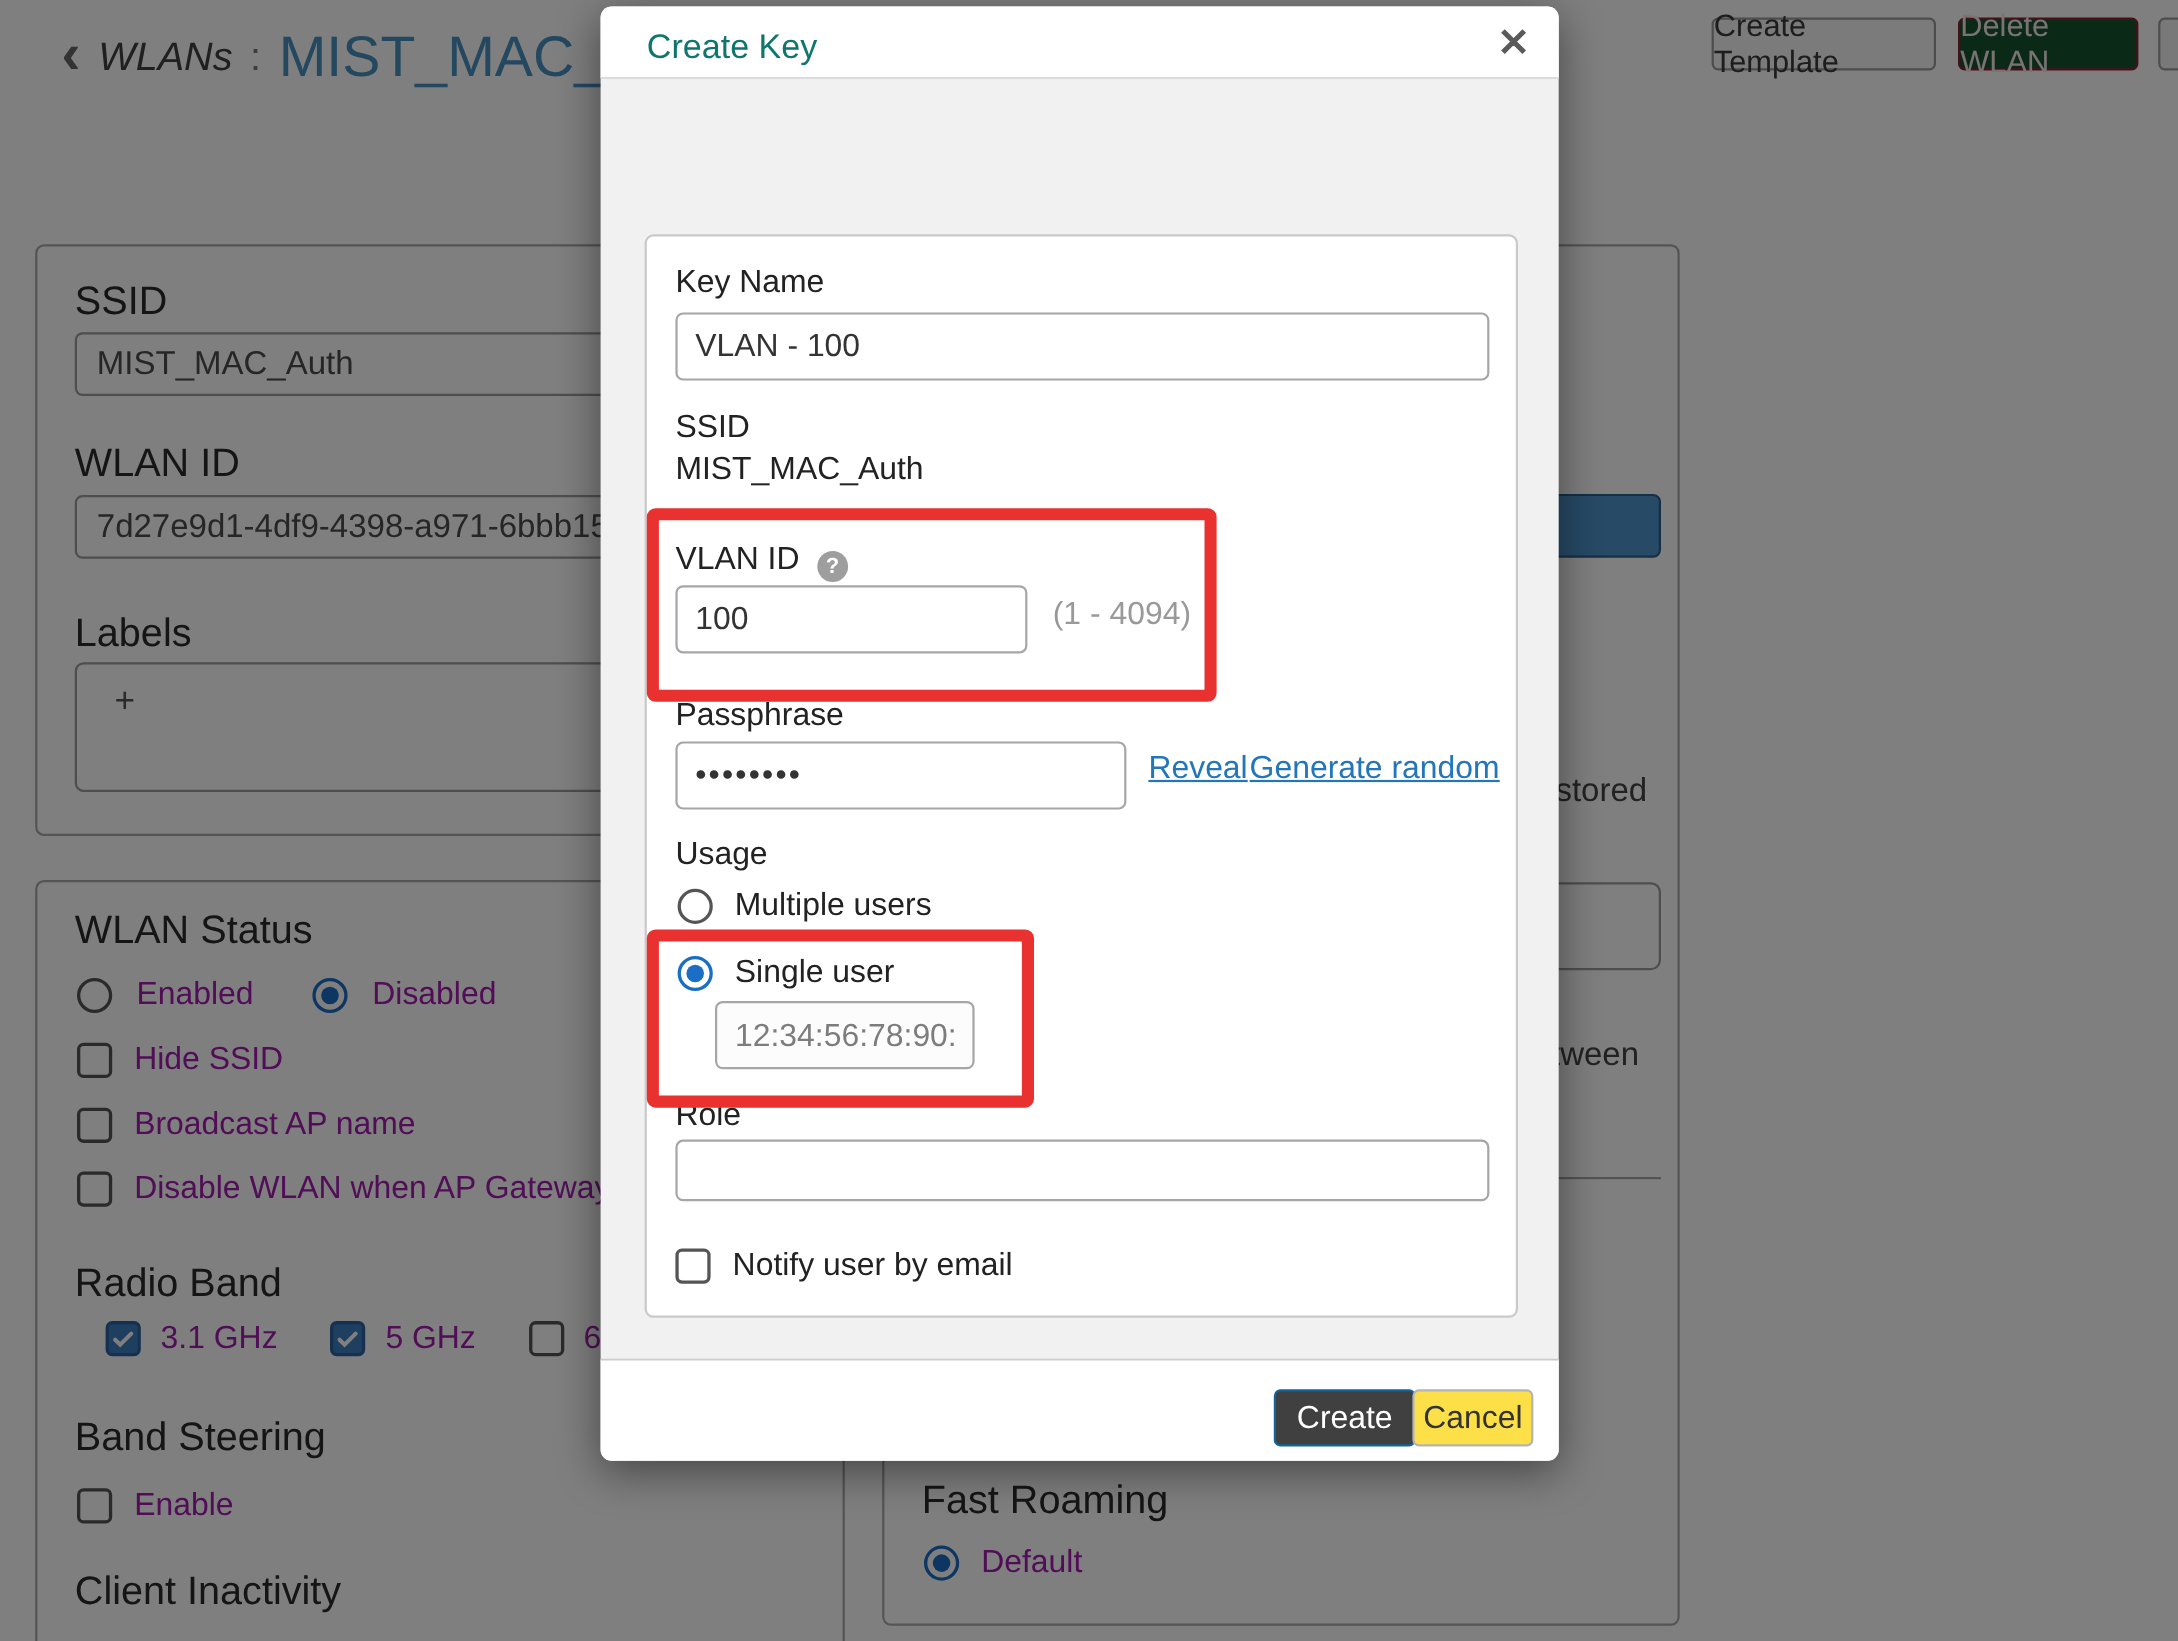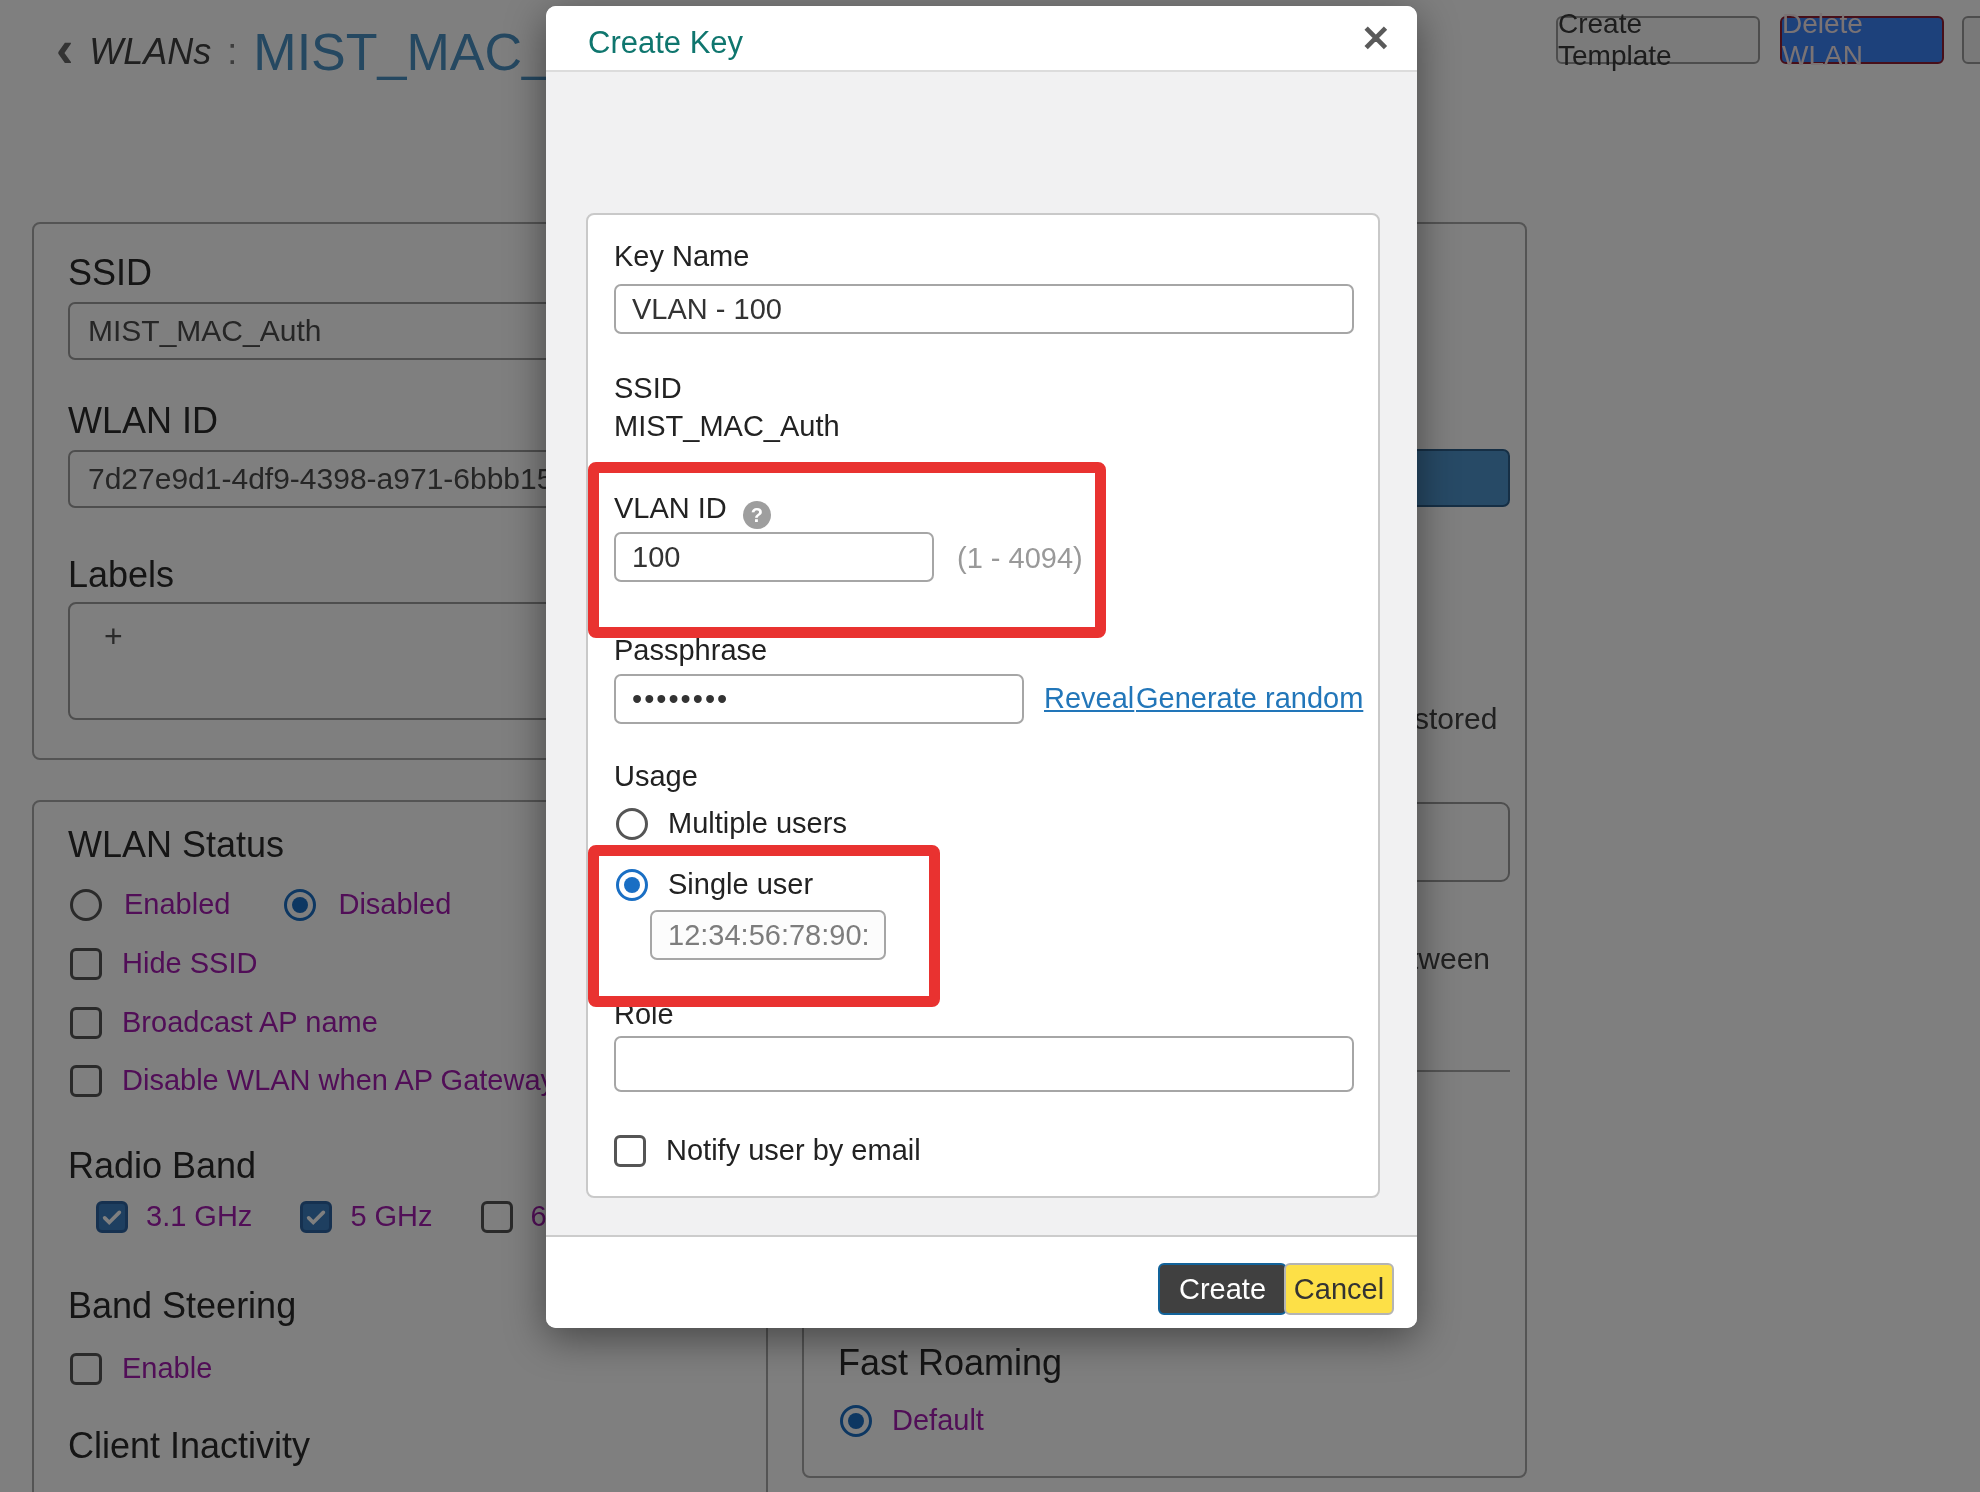--- a/index.html
+++ b/index.html
@@ -10,21 +10,21 @@
   .page{position:absolute;inset:0;z-index:1;}
   .breadcrumb{position:absolute;left:56px;top:22px;display:flex;align-items:center;gap:16px;white-space:nowrap;}
   .bc-chevron{font-size:52px;color:#666;font-weight:bold;line-height:1;margin-top:-6px;}
   .bc-section{font-size:36px;color:#404040;font-style:italic;}
   .bc-sep{font-size:36px;color:#7a7a7a;}
   .bc-title{font-size:52px;color:#4a90c2;}
 
   .topbtn{position:absolute;top:16px;height:48px;border-radius:6px;font-size:28px;
           display:flex;align-items:center;justify-content:center;box-sizing:border-box;}
   .btn-create-template{left:1556px;width:204px;background:#f6f6f6;border:2px solid #9a9a9a;color:#3a3a3a;}
-  .btn-delete-wlan{left:1780px;width:164px;background:#3b82f6;border:2px solid #8e1f33;color:#f4e6e9;}
+  .btn-delete-wlan{left:1780px;width:164px;background:#14532d;border:2px solid #8e1f33;color:#f4e6e9;}
   .btn-sliver{left:1962px;width:40px;background:#f2f2f2;border:2px solid #9a9a9a;}
 
   .card{position:absolute;background:#fff;border:2px solid #a9a9a9;border-radius:8px;box-sizing:border-box;}
   .h-section{font-size:36px;color:#2b2b2b;}
   .lbl{font-size:29px;color:#a21caf;}
   .inp{box-sizing:border-box;background:#fff;border:2px solid #9c9c9c;border-radius:7px;
        font-family:"Liberation Sans",sans-serif;font-size:30px;color:#4d4d4d;padding:0 18px;
        white-space:nowrap;overflow:hidden;display:flex;align-items:center;}
 
   .cb{width:32px;height:32px;border:3px solid #555;border-radius:6px;background:#fff;box-sizing:border-box;
@@ -48,21 +48,21 @@
   .modal-header{position:absolute;left:0;top:0;width:100%;height:66px;background:#fff;
                 border-bottom:2px solid #dcdcdc;border-radius:10px 10px 0 0;box-sizing:border-box;}
   .modal-title{position:absolute;left:42px;top:0;height:74px;display:flex;align-items:center;
                font-size:31px;font-weight:normal;color:#0f766e;}
   .modal-close{position:absolute;right:26px;top:0;height:66px;display:flex;align-items:center;
                font-size:36px;font-weight:bold;color:#5a5a5a;cursor:pointer;}
   .panel{position:absolute;left:40px;top:207px;width:794px;height:985px;background:#fff;
          border:2px solid #c9c9c9;border-radius:8px;box-sizing:border-box;}
   .panel .lbl{color:#222;}
   .m-inp{position:absolute;box-sizing:border-box;background:#fff;border:2px solid #a6a6a6;border-radius:7px;
-         font-family:"Liberation Sans",sans-serif;font-size:29px;color:#333;padding:0 16px;width:100%;height:50px;}
+         font-family:"Liberation Sans",sans-serif;font-size:29px;color:#333;padding:0 16px;width:100%;height:62px;}
   .link{font-size:29px;color:#2276b9;text-decoration:underline;cursor:pointer;white-space:nowrap;}
   .help{width:28px;height:28px;border-radius:50%;background:#9e9e9e;color:#fff;font-size:20px;font-weight:bold;
         display:flex;align-items:center;justify-content:center;}
   .modal-footer{position:absolute;left:0;bottom:0;width:100%;height:91px;background:#fff;
                 border-top:2px solid #cccccc;border-radius:0 0 10px 10px;}
   .fbtn{position:absolute;top:26px;height:52px;border-radius:6px;font-size:29px;display:flex;
         align-items:center;justify-content:center;box-sizing:border-box;cursor:pointer;}
   .btn-create{left:612px;width:129px;background:#404040;color:#fff;border:2px solid #12639a;}
   .btn-cancel{left:738px;width:110px;background:#fde047;color:#333;border:2px solid #b4b4b4;}
 

